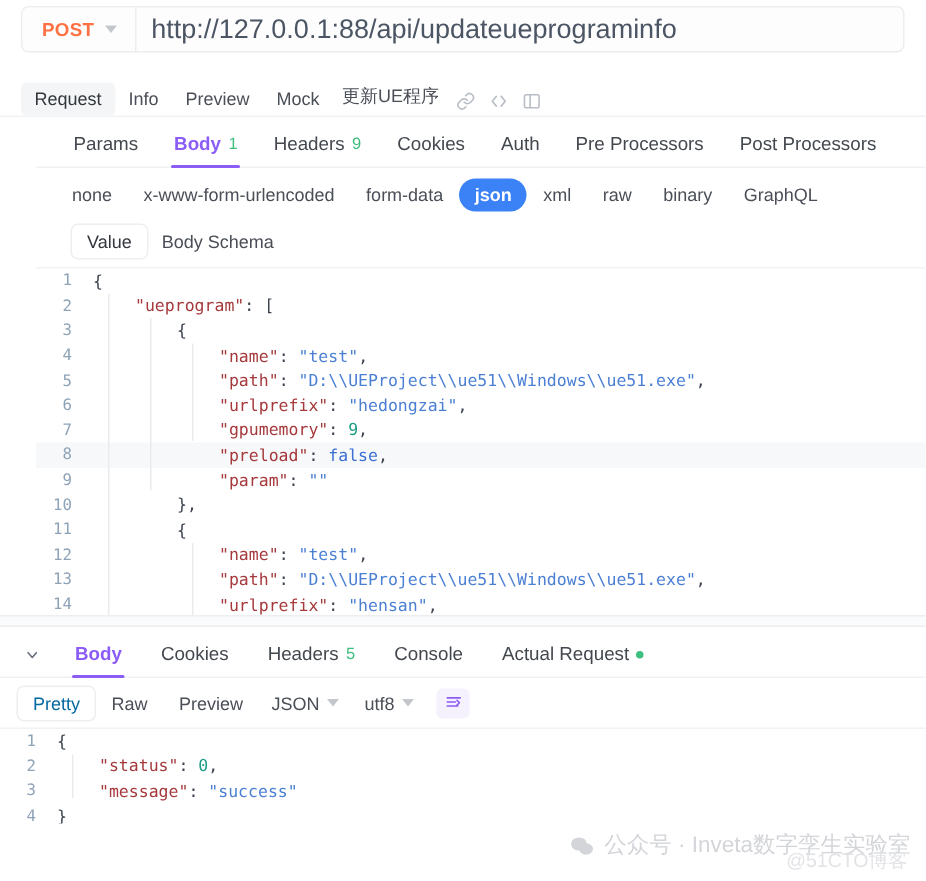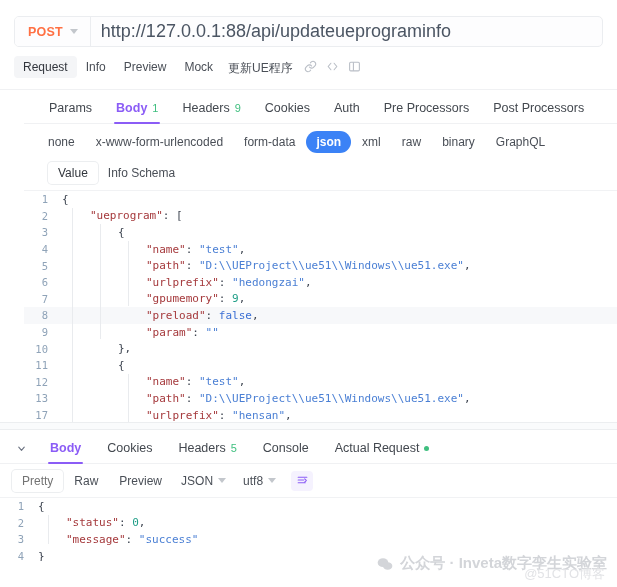--- a/index.html
+++ b/index.html
@@ -6,21 +6,21 @@
   * { box-sizing: border-box; margin: 0; padding: 0; }
   html, body {
     width: 617px; height: 587px;
     background: #ffffff;
     font-family: "Liberation Sans", sans-serif;
     overflow: hidden;
   }
   .app { width: 617px; height: 587px; position: relative; background:#fff; display:flex; flex-direction:column; }
 
   
-  .urlbar-wrap { padding: 16px 14px 9px 14px; }
+  .urlbar-wrap { padding: 4px 14px 9px 14px; }
   .urlbar {
     display: flex; align-items: stretch;
     height: 31px;
     border: 1px solid #ebedf0;
     border-radius: 5px;
     background: #fdfdfe;
     overflow: hidden;
   }
   .method-box {
     display: flex; align-items: center; gap: 7px;
@@ -41,22 +41,22 @@
   .url-input {
     flex: 1;
     border: none; outline: none; background: transparent;
     font-family: "Liberation Sans", sans-serif;
     font-size: 18px; color: #4b5563;
     padding: 0 10px;
   }
 
   
   .toptabs {
-    display: flex; align-items: flex-start;
-    padding: 0 14px 12px 14px;
+    display: flex; align-items: flex-end;
+    padding: 0 14px 0 14px;
     height: 34px;
     border-bottom: 1px solid #f0f1f3;
   }
   .tt {
     font-size: 12px; color: #4a4f57;
     padding: 4px 9px; border-radius: 4px;
     cursor: pointer; white-space: nowrap;
   }
   .tt.sel { background: #f4f5f7; color:#32363d; }
   .tt.cn { padding-left: 6px; padding-right: 6px; }
@@ -177,40 +177,40 @@
   }
   .dot-green { width:5px; height:5px; border-radius:50%; background:#3fbf7f; display:inline-block; }
 
   .resp-toolbar {
     display: flex; align-items: center;
     padding: 0 12px; height: 33px; gap: 1px;
   }
   .rb {
     font-size: 12px; color:#4a4f57; padding: 4px 10px; border-radius:4px; cursor:pointer;
   }
-  .rb.sel { background:#fff; color:#737373; box-shadow: 0 0 0 1px #eceef0; }
+  .rb.sel { background:#fff; color:#0369a1; box-shadow: 0 0 0 1px #eceef0; }
   .rsel {
     display:flex; align-items:center; gap:5px;
     font-size: 12px; color:#4a4f57; padding: 4px 8px; cursor:pointer;
   }
   .fmt-icon {
     width: 22px; height: 20px; margin-left: 6px;
     display:inline-flex; align-items:center; justify-content:center;
     background: #f5f2fe; border-radius: 4px; cursor:pointer; color:#8b5cf6;
   }
 
   
   .wm {
     position: absolute; right: 10px; bottom: 14px;
     display: flex; align-items: center; gap: 7px;
     pointer-events: none; user-select: none;
   }
   .wm-text {
     font-size: 15px; color: #d3d5d9;
-    font-family: "Liberation Sans", sans-serif; white-space: nowrap; font-weight: bold;
+    font-family: "Liberation Sans", sans-serif; white-space: nowrap;
   }
   .wm-wechat { color:#d3d5d9; display:flex; align-items:center; }
   .wm-sub {
     position:absolute; right: 12px; bottom: 4px;
     font-size: 13px; color: #e2e3e6; white-space: nowrap;
     pointer-events:none; user-select:none;margin-left:36px;
   }
 </style>
 </head>
 <body>
@@ -288,21 +288,21 @@
       <div class="ty">form-data</div>
       <div class="ty on">json</div>
       <div class="ty">xml</div>
       <div class="ty">raw</div>
       <div class="ty">binary</div>
       <div class="ty">GraphQL</div>
     </div>
 
     <div class="vs-row">
       <div class="vs sel">Value</div>
-      <div class="vs">Info Schema</div>
+      <div class="vs">Body Schema</div>
     </div>
 
     <div class="editor req" id="req-editor">
       <div class="guides-layer">
         <div class="guide" style="left:14px;top:16.6px;"></div>
         <div class="guide" style="left:42px;top:33.2px;bottom:83px;"></div>
         <div class="guide" style="left:70px;top:49.8px;bottom:116px;"></div>
         <div class="guide" style="left:70px;top:182.6px;"></div>
       </div>
     <div class="code-line"><span class="lineno">1</span><span class="codetext" style="padding-left: 4px;"><span class="tok-punc">{</span></span></div>
@@ -311,21 +311,21 @@
         <div class="code-line"><span class="lineno">4</span><span class="codetext" style="padding-left: 88px;"><span class="tok-key">"name"</span><span class="tok-colon">: </span><span class="tok-str">"test"</span><span class="tok-punc">,</span></span></div>
         <div class="code-line"><span class="lineno">5</span><span class="codetext" style="padding-left: 88px;"><span class="tok-key">"path"</span><span class="tok-colon">: </span><span class="tok-str">"D:\\UEProject\\ue51\\Windows\\ue51.exe"</span><span class="tok-punc">,</span></span></div>
         <div class="code-line"><span class="lineno">6</span><span class="codetext" style="padding-left: 88px;"><span class="tok-key">"urlprefix"</span><span class="tok-colon">: </span><span class="tok-str">"hedongzai"</span><span class="tok-punc">,</span></span></div>
         <div class="code-line"><span class="lineno">7</span><span class="codetext" style="padding-left: 88px;"><span class="tok-key">"gpumemory"</span><span class="tok-colon">: </span><span class="tok-num">9</span><span class="tok-punc">,</span></span></div>
         <div class="code-line hl"><span class="lineno">8</span><span class="codetext" style="padding-left: 88px;"><span class="tok-key">"preload"</span><span class="tok-colon">: </span><span class="tok-bool">false</span><span class="tok-punc">,</span></span></div>
         <div class="code-line"><span class="lineno">9</span><span class="codetext" style="padding-left: 88px;"><span class="tok-key">"param"</span><span class="tok-colon">: </span><span class="tok-str">""</span></span></div>
         <div class="code-line"><span class="lineno">10</span><span class="codetext" style="padding-left: 60px;"><span class="tok-punc">},</span></span></div>
         <div class="code-line"><span class="lineno">11</span><span class="codetext" style="padding-left: 60px;"><span class="tok-punc">{</span></span></div>
         <div class="code-line"><span class="lineno">12</span><span class="codetext" style="padding-left: 88px;"><span class="tok-key">"name"</span><span class="tok-colon">: </span><span class="tok-str">"test"</span><span class="tok-punc">,</span></span></div>
         <div class="code-line"><span class="lineno">13</span><span class="codetext" style="padding-left: 88px;"><span class="tok-key">"path"</span><span class="tok-colon">: </span><span class="tok-str">"D:\\UEProject\\ue51\\Windows\\ue51.exe"</span><span class="tok-punc">,</span></span></div>
-        <div class="code-line"><span class="lineno">17</span><span class="codetext" style="padding-left: 88px;"><span class="tok-key">"urlprefix"</span><span class="tok-colon">: </span><span class="tok-str">"hensan"</span><span class="tok-punc">,</span></span></div>
+        <div class="code-line"><span class="lineno">14</span><span class="codetext" style="padding-left: 88px;"><span class="tok-key">"urlprefix"</span><span class="tok-colon">: </span><span class="tok-str">"hensan"</span><span class="tok-punc">,</span></span></div>
       </div>
   </div>
 
   <div class="pane-divider"></div>
 
   <div class="resp-panel">
 
     <div class="resp-tabs">
       <span class="chev">
         <svg width="11" height="11" viewBox="0 0 24 24" fill="none" stroke="currentColor" stroke-width="2.4" stroke-linecap="round" stroke-linejoin="round">

